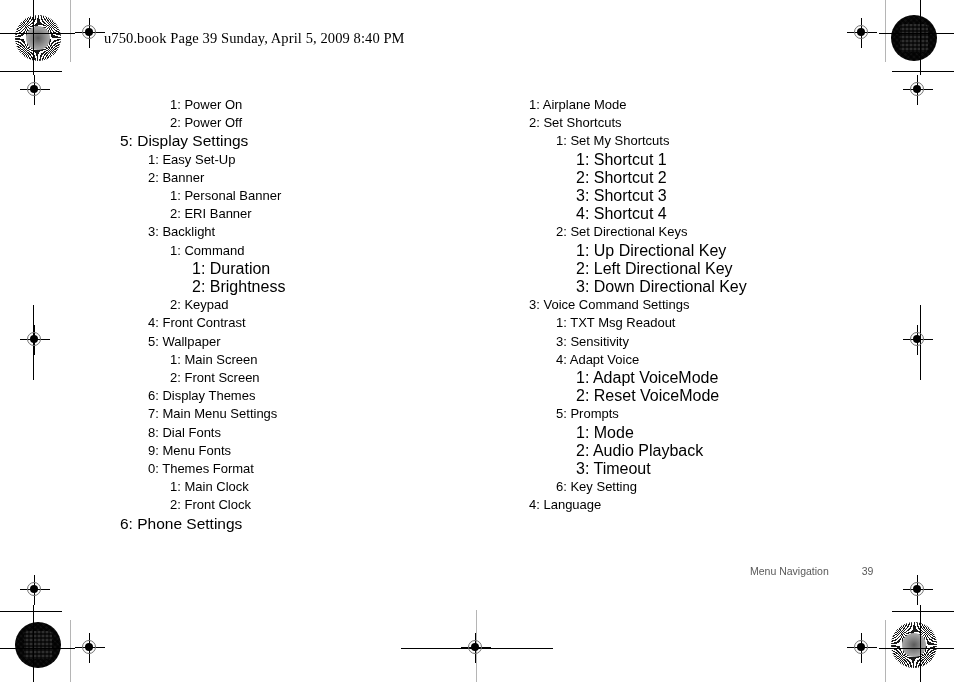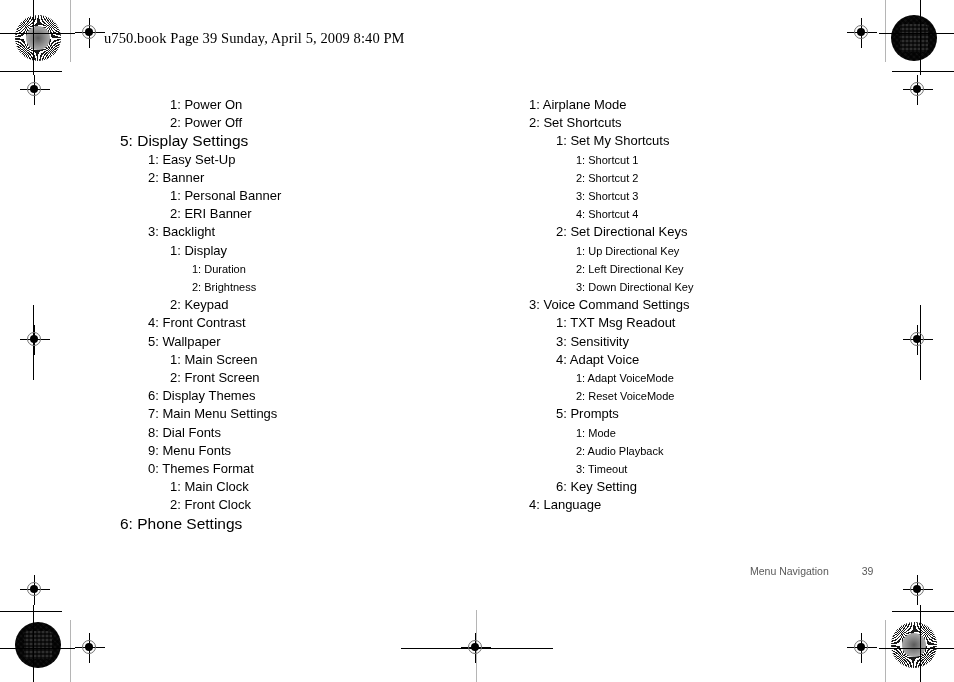--- a/index.html
+++ b/index.html
@@ -144,21 +144,21 @@
     font-size: 13px;
     line-height: 18.2px;
     margin-left: 28px;
   }
   .menu-item.lvl2 {
     font-size: 13px;
     line-height: 18.2px;
     margin-left: 50px;
   }
   .menu-item.lvl3 {
-    font-size: 11px;
+    font-size: 16px;
     line-height: 18.2px;
     margin-left: 72px;
   }
   
   .column.right .menu-item.lvl1 { margin-left: 0px; }
   .column.right .menu-item.lvl2 { margin-left: 27px; }
   .column.right .menu-item.lvl3 { margin-left: 47px; }
 
   
   .page-footer {
@@ -278,21 +278,21 @@
 <div class="columns">
   <div class="column left" id="col-left">
       <div class="menu-item lvl2">1: Power On</div>
       <div class="menu-item lvl2">2: Power Off</div>
       <div class="menu-item lvl0">5: Display Settings</div>
       <div class="menu-item lvl1">1: Easy Set-Up</div>
       <div class="menu-item lvl1">2: Banner</div>
       <div class="menu-item lvl2">1: Personal Banner</div>
       <div class="menu-item lvl2">2: ERI Banner</div>
       <div class="menu-item lvl1">3: Backlight</div>
-      <div class="menu-item lvl2">1: Display</div>
+      <div class="menu-item lvl2">1: Command</div>
       <div class="menu-item lvl3">1: Duration</div>
       <div class="menu-item lvl3">2: Brightness</div>
       <div class="menu-item lvl2">2: Keypad</div>
       <div class="menu-item lvl1">4: Front Contrast</div>
       <div class="menu-item lvl1">5: Wallpaper</div>
       <div class="menu-item lvl2">1: Main Screen</div>
       <div class="menu-item lvl2">2: Front Screen</div>
       <div class="menu-item lvl1">6: Display Themes</div>
       <div class="menu-item lvl1">7: Main Menu Settings</div>
       <div class="menu-item lvl1">8: Dial Fonts</div>

